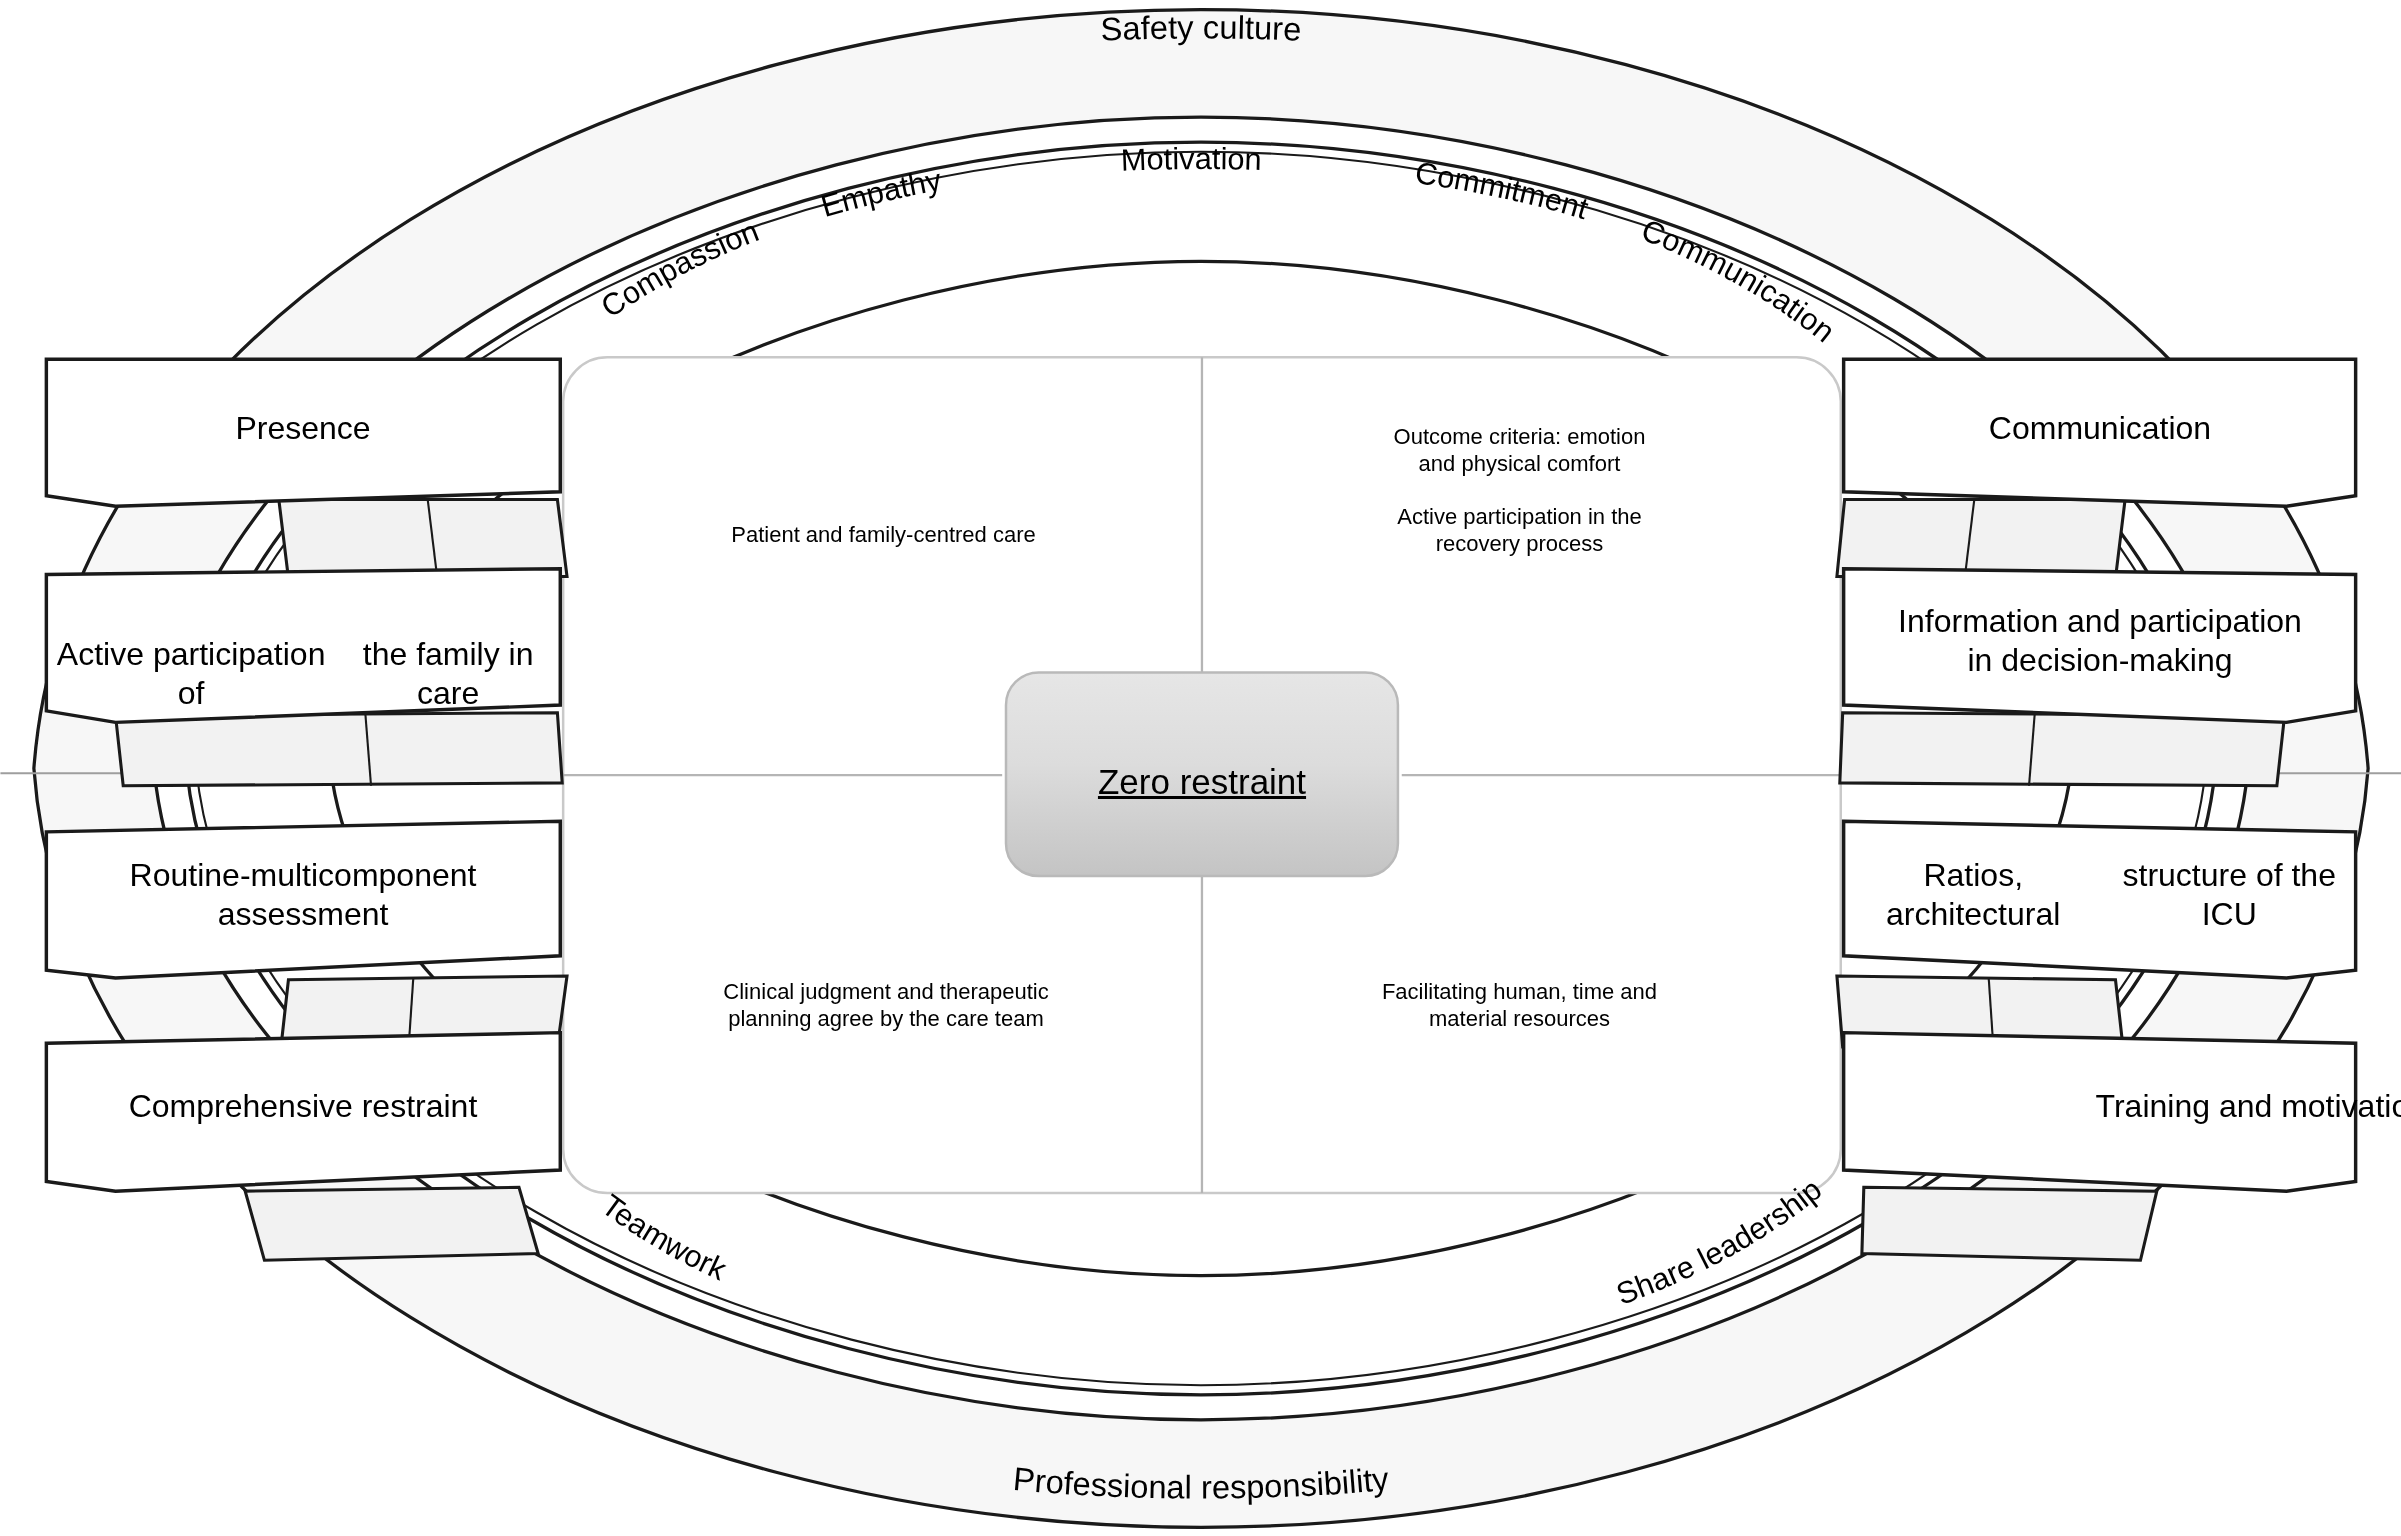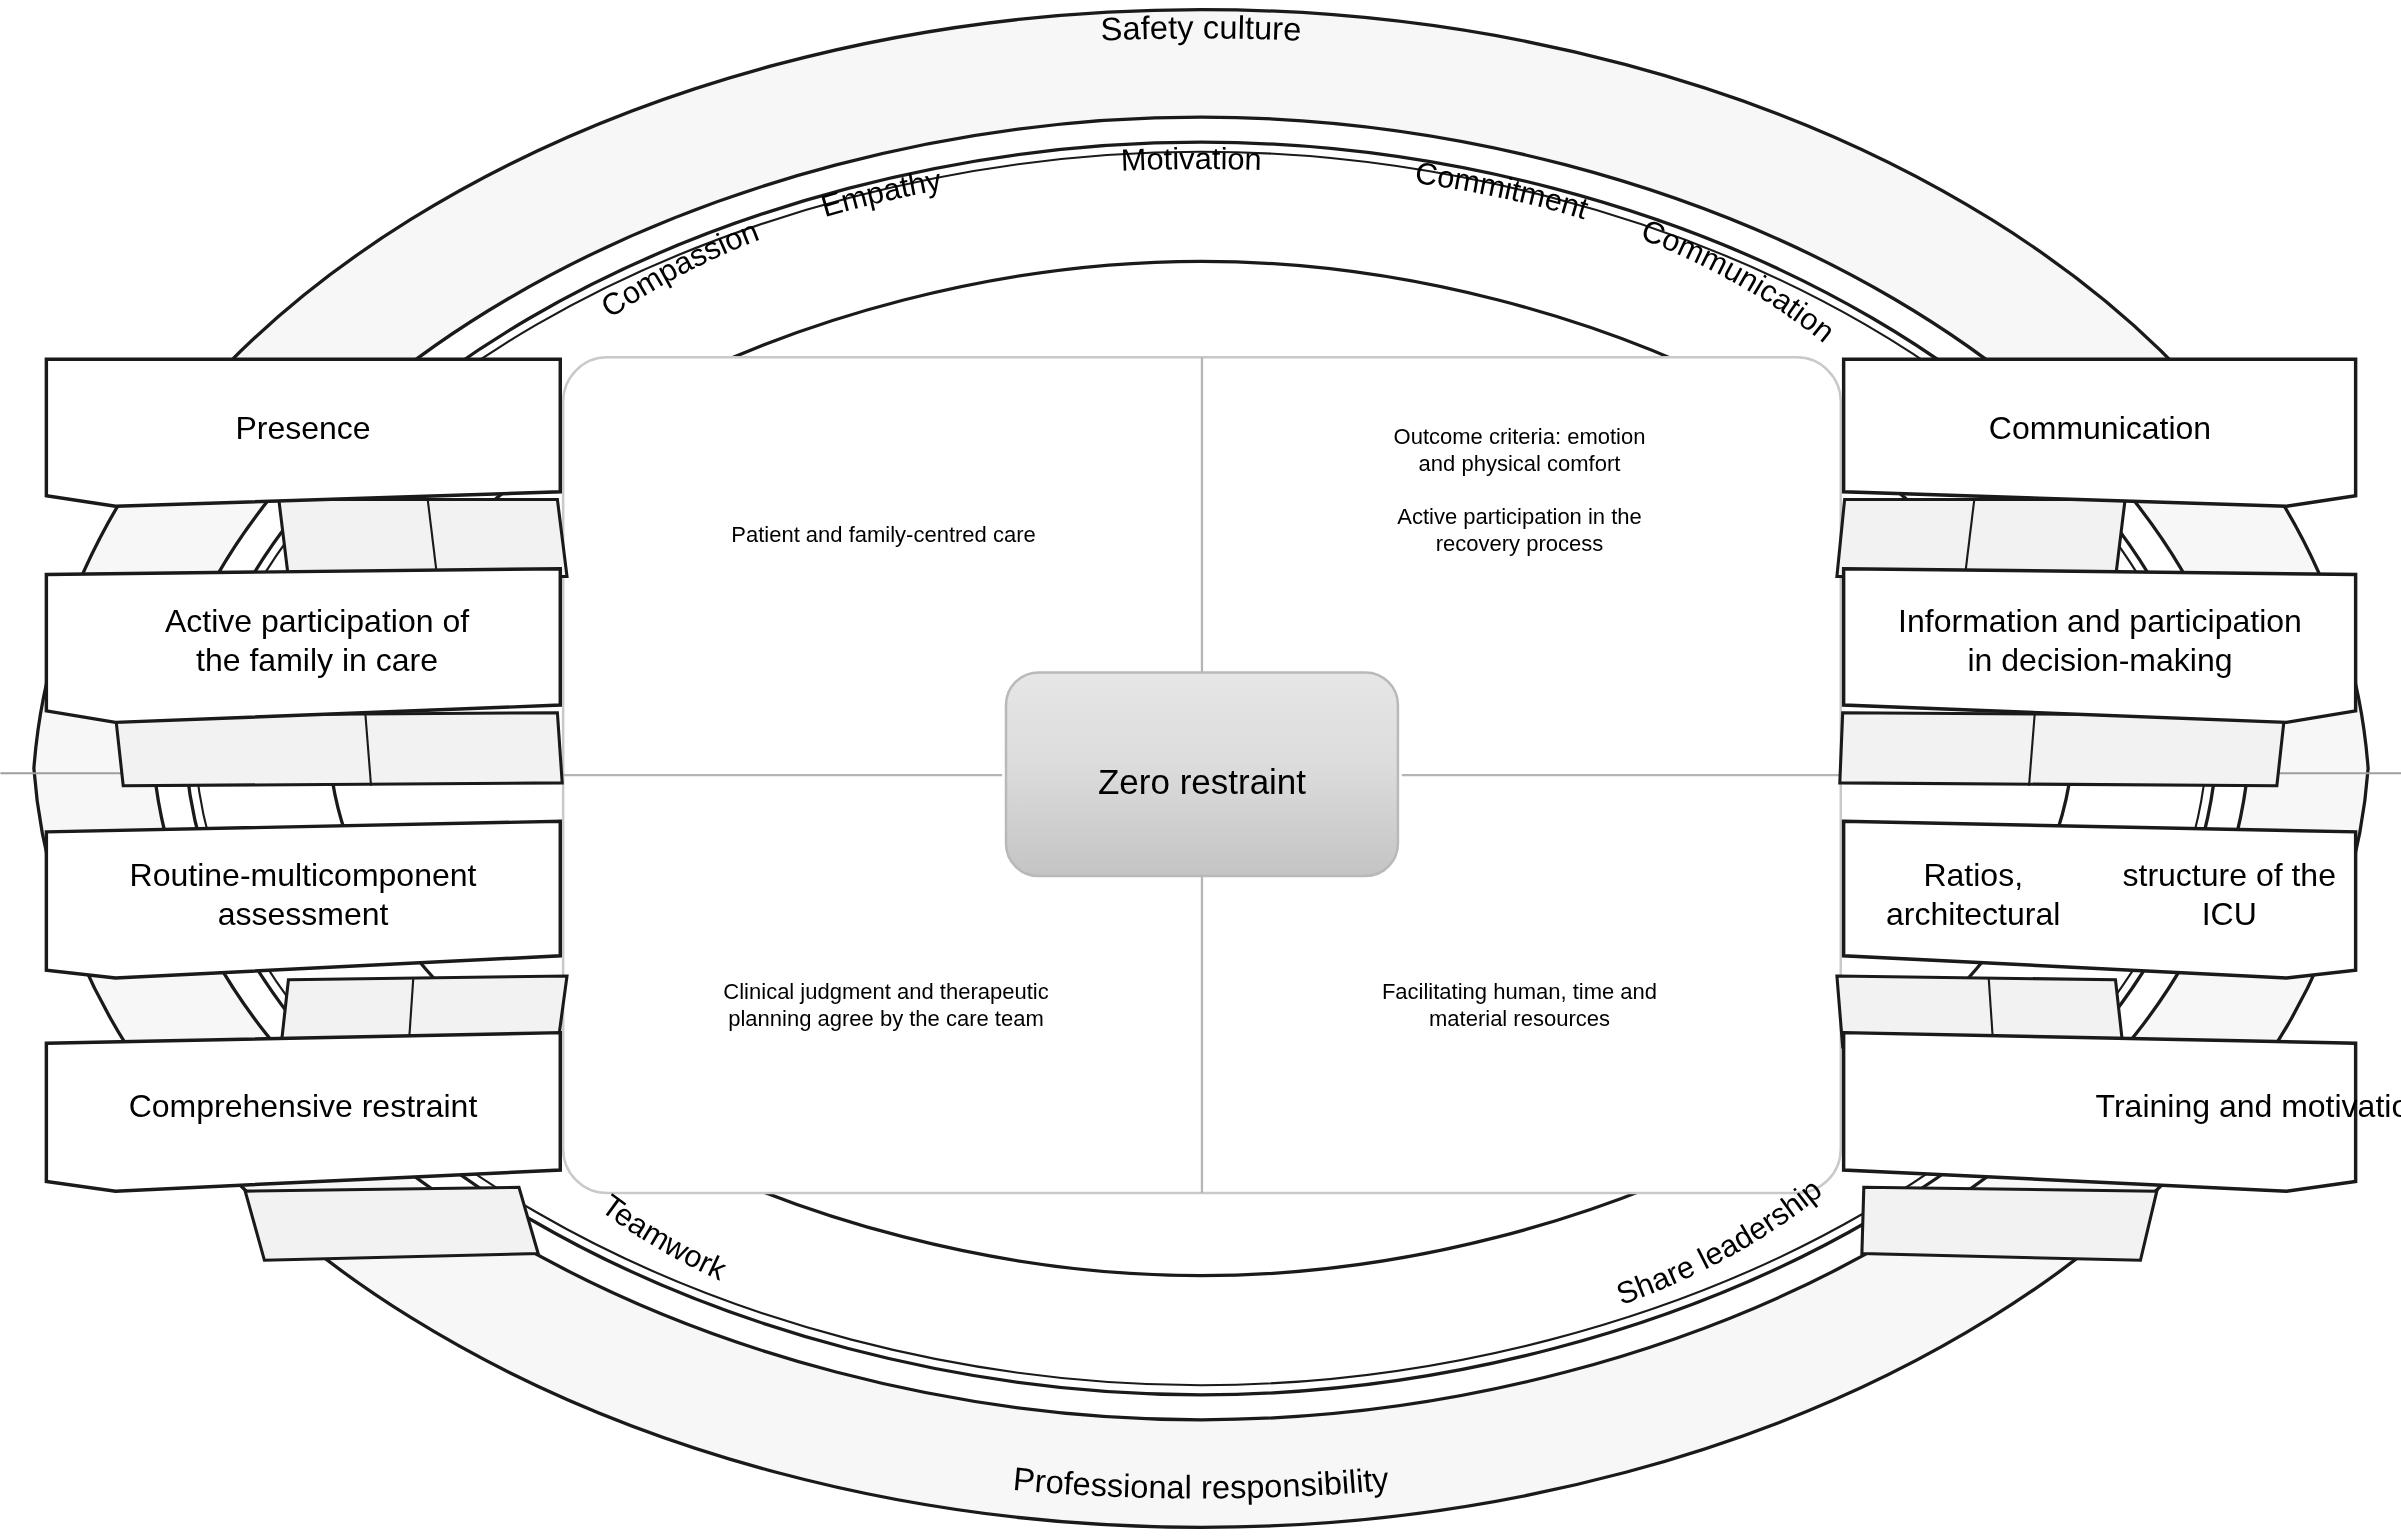--- a/index.html
+++ b/index.html
@@ -148,21 +148,21 @@
         <textPath href="#arcVirtueBot" startOffset="78%" text-anchor="middle">Share leadership</textPath>
       </text>
 
     </g>
   </svg>
 
   <div class="htmlbox" style="left:46px;top:359px;width:514px;height:139px;">
     <span>Presence</span>
   </div>
 
-  <div class="htmlbox" style="left:60px;top:569px;width:514px;height:144px;flex-direction:column;">
+  <div class="htmlbox" style="left:48px;top:569px;width:514px;height:144px;flex-direction:row;align-items:flex-end;">
     <span>Active participation of</span>
     <span>the family in care</span>
   </div>
 
   <div class="htmlbox" style="left:46px;top:824px;width:514px;height:142px;flex-direction:column;">
     <span>Routine-multicomponent</span>
     <span>assessment</span>
   </div>
 
   <div class="htmlbox" style="left:46px;top:1036px;width:514px;height:142px;">
@@ -202,18 +202,18 @@
   <div class="quadtext" style="left:576px;top:978px;width:620px;">
     <div>Clinical judgment and therapeutic</div>
     <div>planning agree by the care team</div>
   </div>
 
   <div class="quadtext" style="left:1212px;top:978px;width:615px;">
     <div>Facilitating human, time and</div>
     <div>material resources</div>
   </div>
 
-  <div class="htmlbox" style="left:1006px;top:672px;width:392px;height:220px;font-size:35px;">
+  <div class="htmlbox" style="left:1006px;top:672px;width:392px;height:220px;font-size:35px;text-decoration:underline;">
     <span>Zero restraint</span>
   </div>
 
 </div>
 
 
 </body></html>

